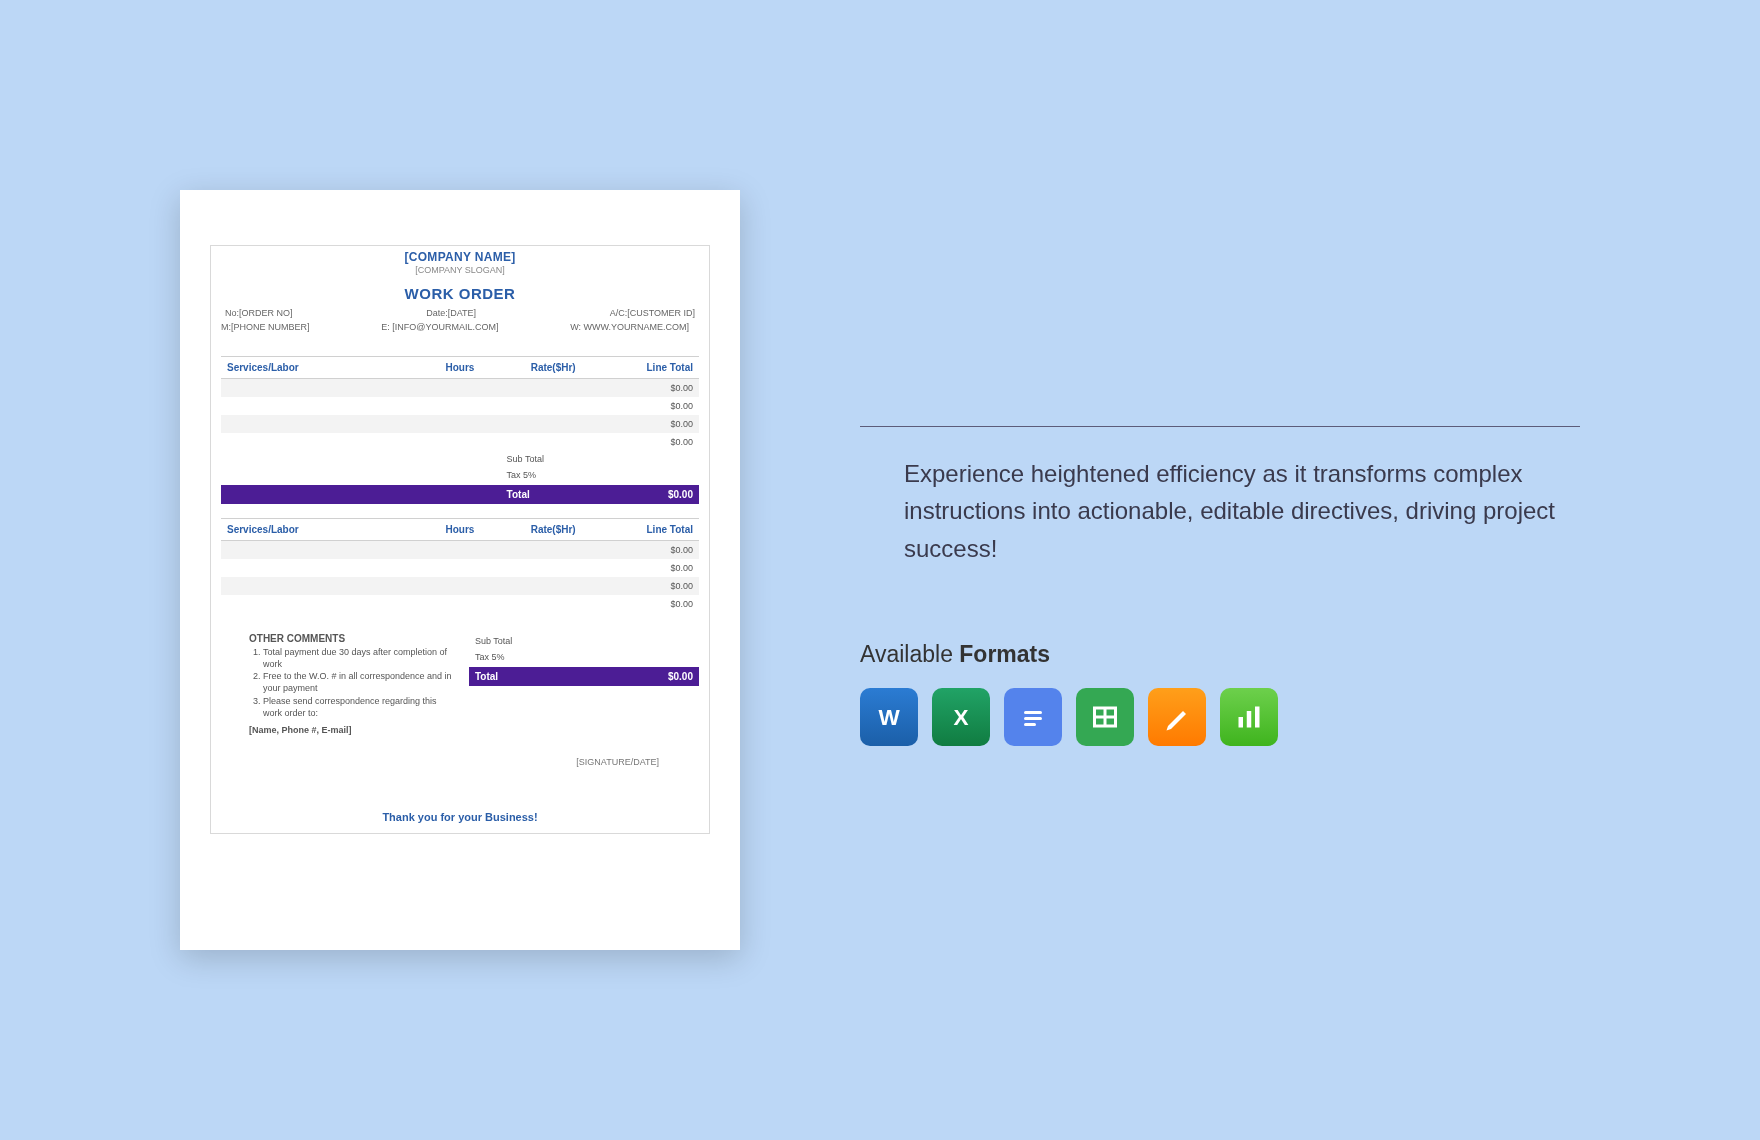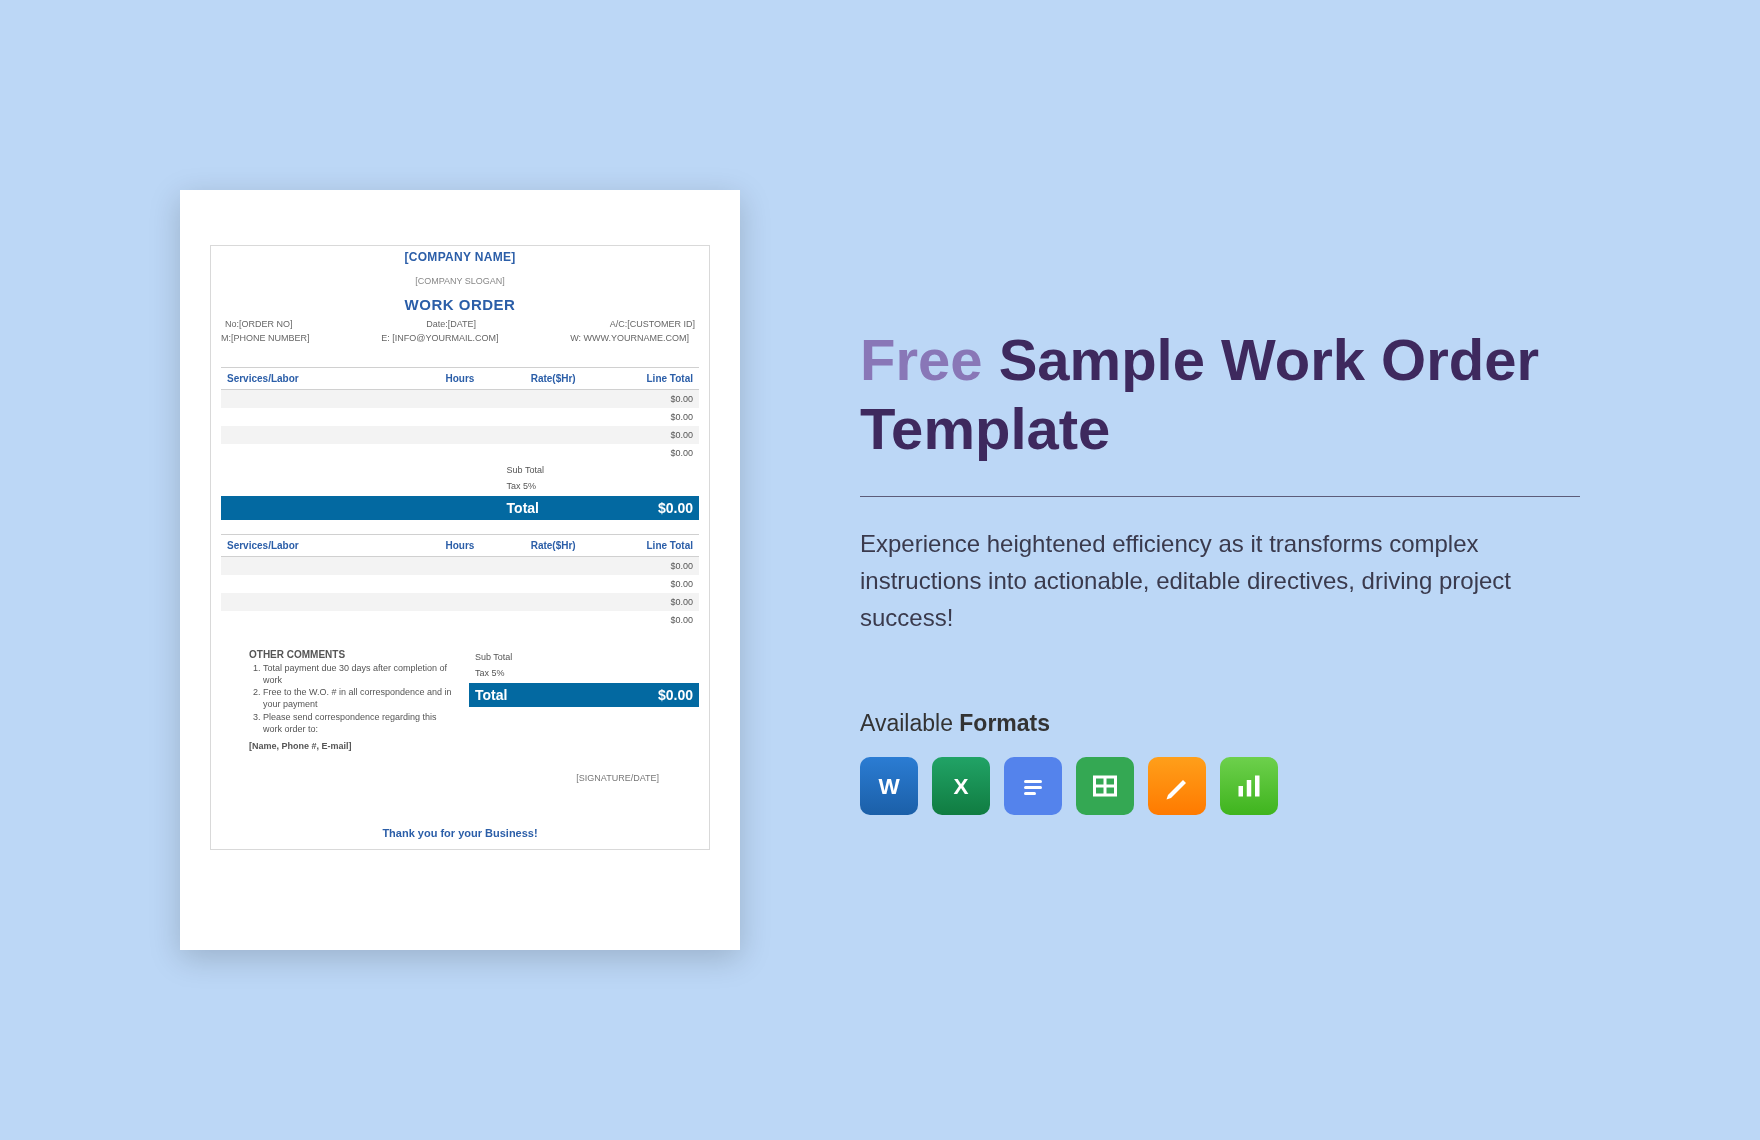--- a/index.html
+++ b/index.html
@@ -33,21 +33,21 @@
     text-align: center;
     color: #2b5ea8;
     font-weight: 700;
     font-size: 12px;
     letter-spacing: .3px;
   }
   .company-slogan {
     text-align: center;
     color: #888;
     font-size: 9px;
-    margin-top: 12px;
+    margin-top: 1px;
   }
   .wo-title {
     text-align: center;
     color: #2b5ea8;
     font-weight: 700;
     font-size: 15px;
     margin-top: 10px;
     letter-spacing: .5px;
   }
   .row-3 {
@@ -97,23 +97,23 @@
     grid-template-columns: 2fr 1fr 1fr 1fr;
     font-size: 9px;
     padding: 3px 6px;
     color: #555;
   }
   .subtot span:nth-child(3) { grid-column: 3; }
   .subtot span:last-child { text-align: right; }
   .totbar {
     display: grid;
     grid-template-columns: 2fr 1fr 1fr 1fr;
-    background: #0369a1;
+    background: #4c1d95;
     color: #fff;
-    font-size: 14px;
+    font-size: 10px;
     font-weight: 700;
     padding: 4px 6px;
     margin-top: 2px;
   }
   .totbar span:first-child { grid-column: 3; }
   .totbar span:last-child { text-align: right; }
   .second-block { margin-top: 20px; display: flex; gap: 12px; }
   .comments { flex: 1; font-size: 9px; color: #555; margin-left: 28px; }
   .comments .hd { font-weight: 700; font-size: 10px; margin-bottom: 2px; }
   .comments ol { padding-left: 14px; line-height: 1.35; }
@@ -147,20 +147,21 @@
   .title .free { color: #8977b7; }
   .hr {
     border: none;
     border-top: 1.5px solid #5c5c7a;
     margin: 32px 0 28px 0;
   }
   .desc {
     font-size: 24px;
     line-height: 1.55;
     color: #3a3a4d;
+    margin-left: 44px;
   }
   .formats-label {
     margin-top: 74px;
     font-size: 23px;
     color: #333;
   }
   .formats-label .b { font-weight: 700; }
   .icons-row {
     display: flex;
     gap: 14px;
@@ -310,23 +311,20 @@
           </div>
       </div>
     </div>
 
     <div class="sigline">[SIGNATURE/DATE]</div>
     <div class="thank">Thank you for your Business!</div>
   </div>
 </div>
 
 <div class="info-panel">
-  <h1 class="title">
-    <span class="free">Free</span><span> Sample Work Order Template</span>
-  </h1>
   <hr class="hr">
   <p class="desc">Experience heightened efficiency as it transforms complex instructions into actionable, editable directives, driving project success!</p>
 
   <div class="formats-label">
     <span>Available </span><span class="b">Formats</span>
   </div>
 
   <div class="icons-row">
     <div class="app-icon word">
       <svg viewBox="0 0 24 24" fill="none">

